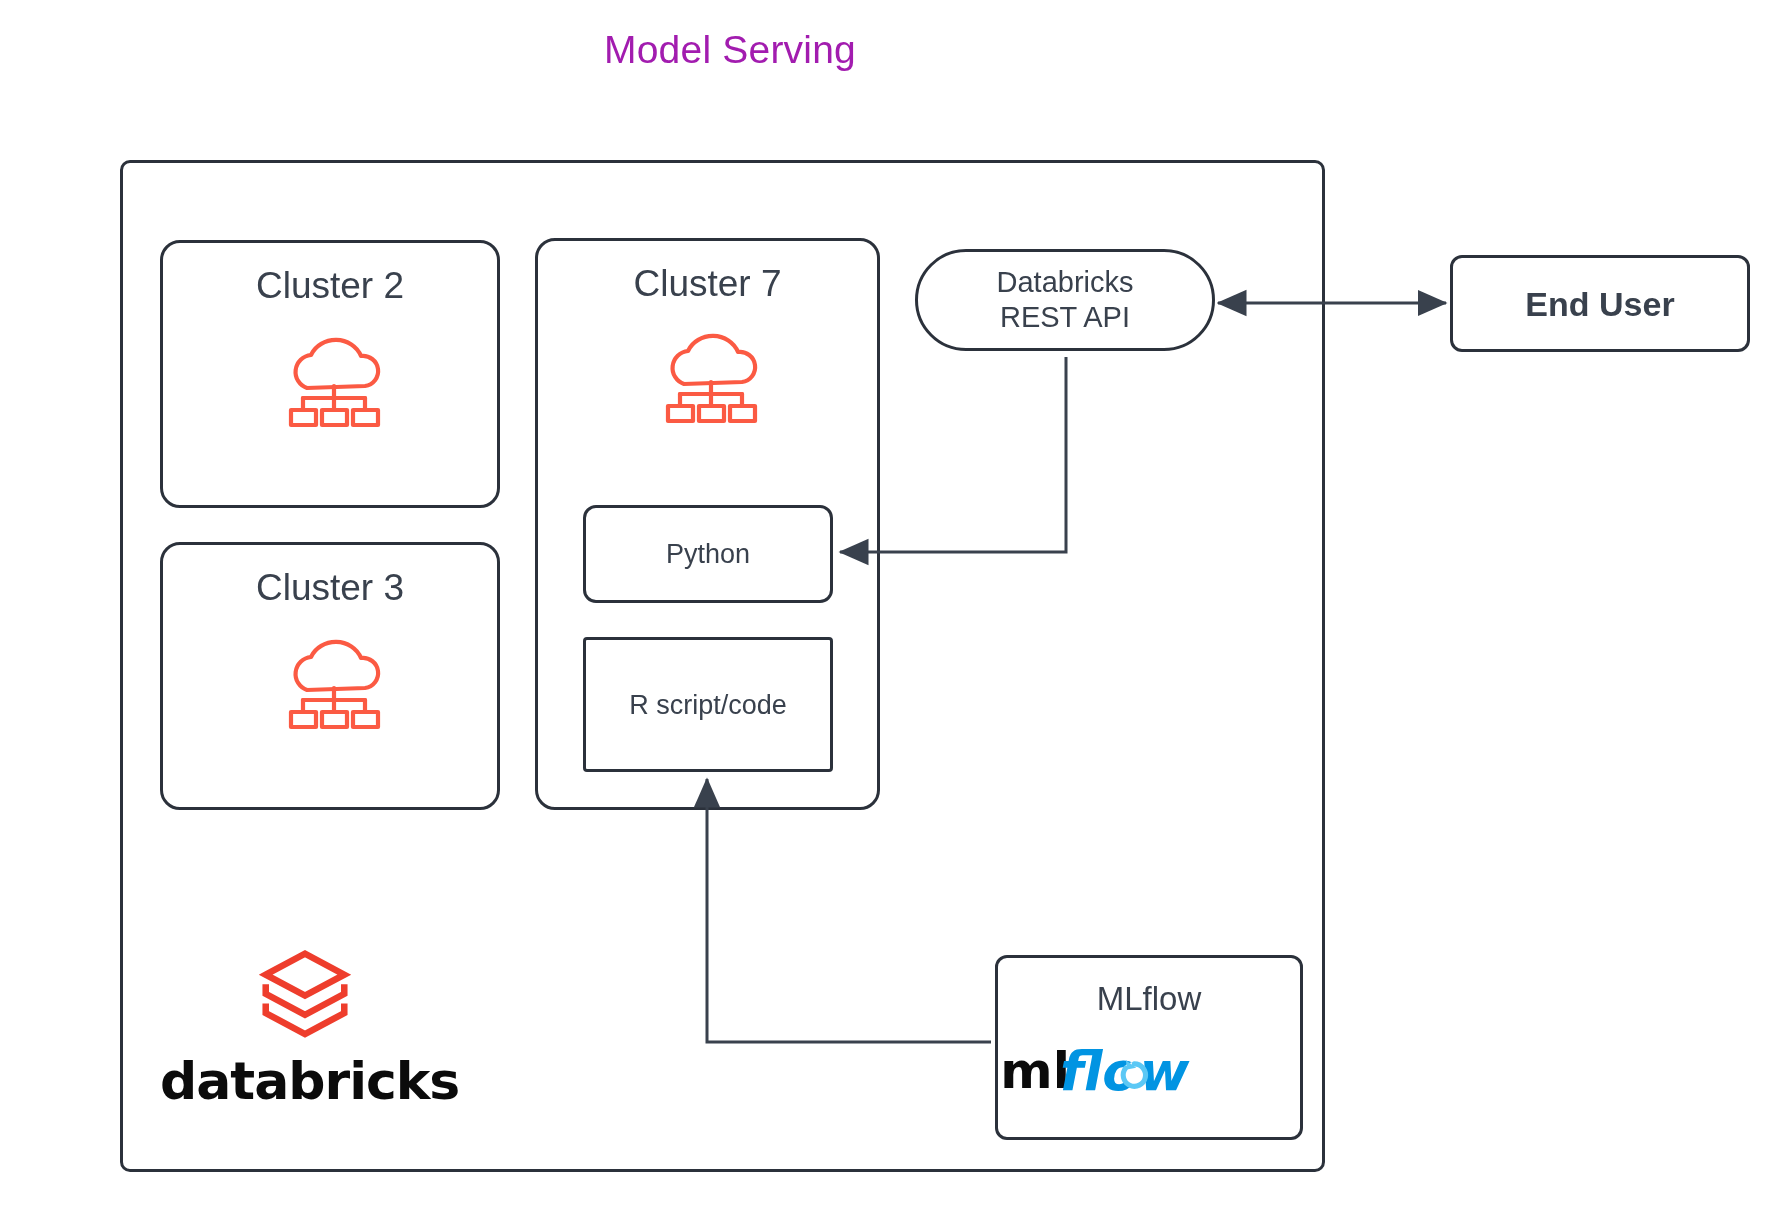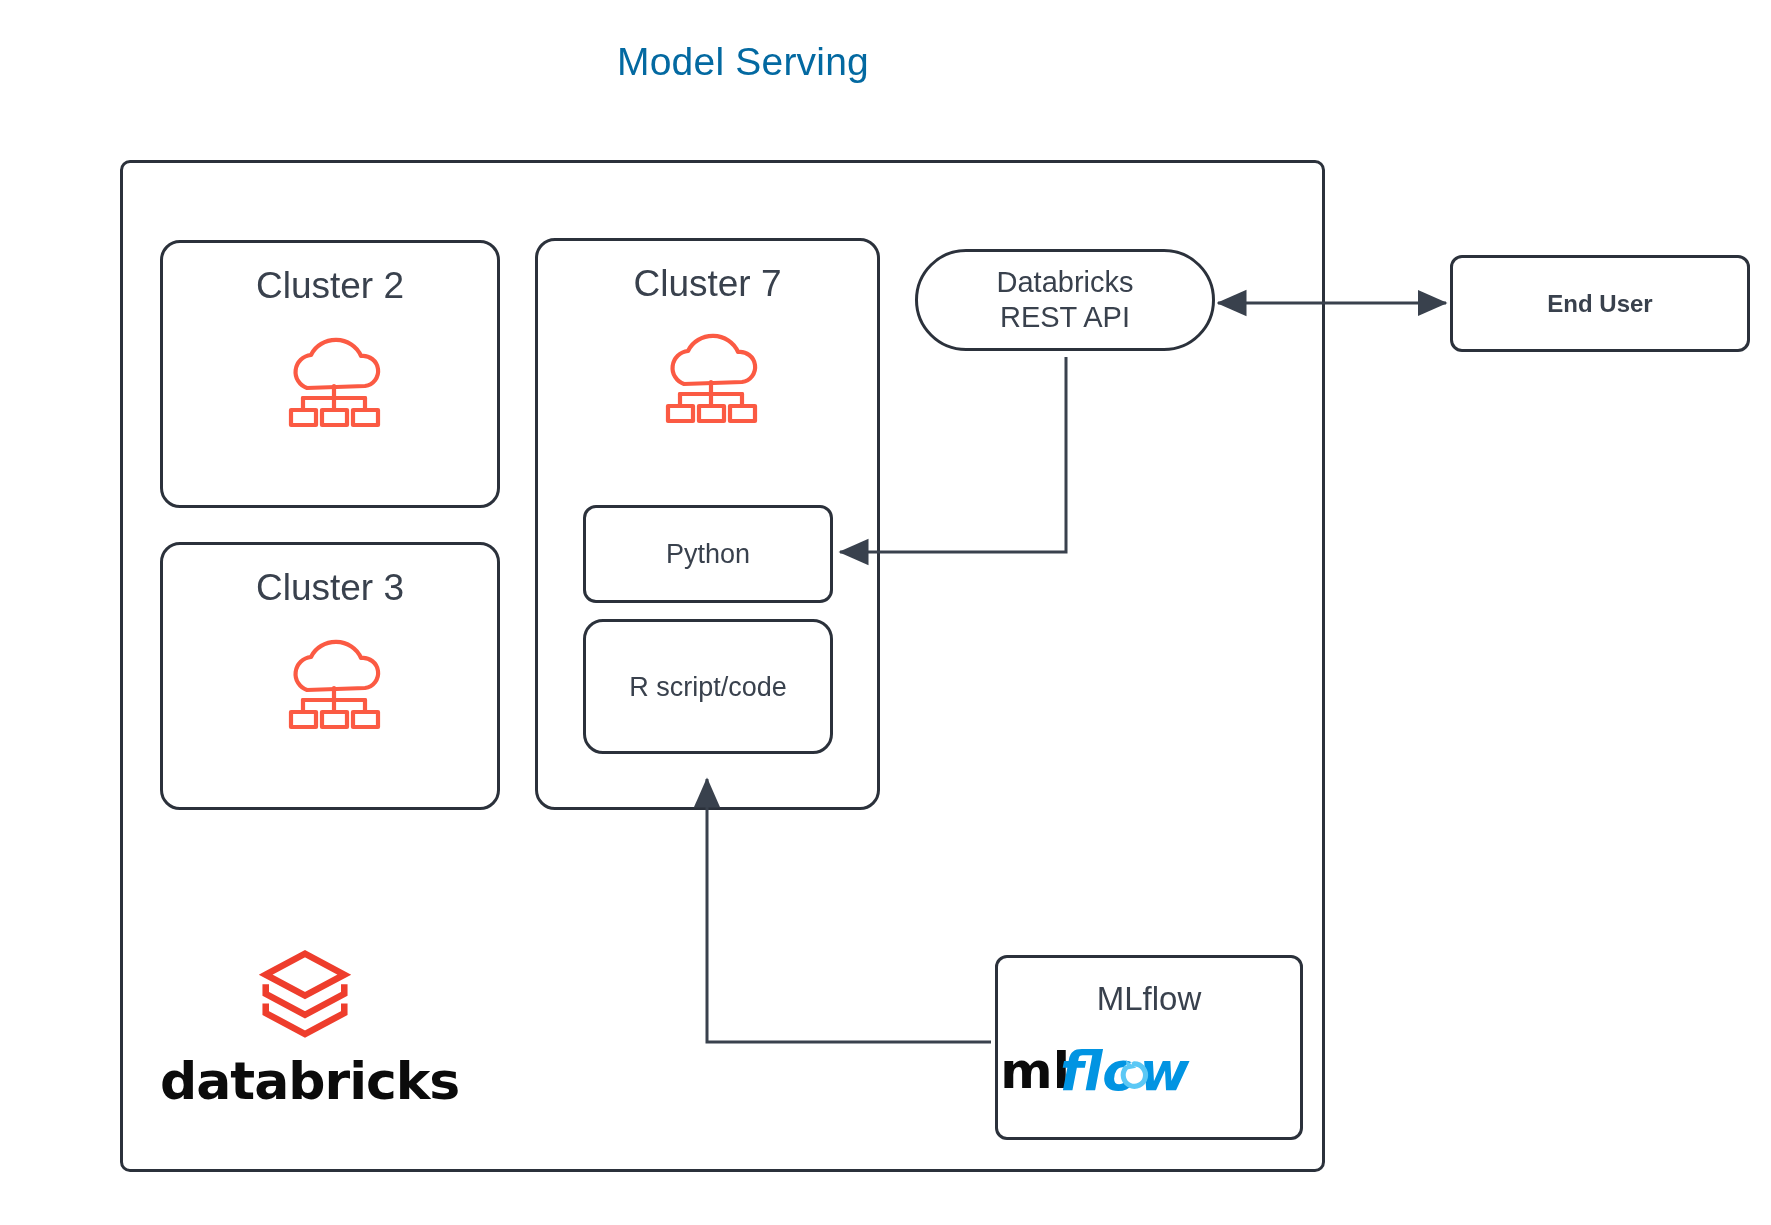--- a/index.html
+++ b/index.html
@@ -5,24 +5,23 @@
   html,body{margin:0;padding:0;background:#ffffff;}
   body{
     width:1771px;height:1225px;position:relative;overflow:hidden;
     font-family:"Liberation Sans","DejaVu Sans",sans-serif;
     color:#2e3440;
   }
   .stage{position:absolute;left:0;top:0;width:1771px;height:1225px;}
 
   
   #diagram-title{
-    position:absolute;left:13px;top:28px;width:1460px;
-    text-align:center;font-size:39px;color:#0369a1;
+    position:absolute;left:0;top:28px;width:1460px;
+    text-align:center;font-size:39px;color:#a21caf;
     letter-spacing:.2px;
-    margin-top:12px;
   }
 
   
   .box{
     position:absolute;box-sizing:border-box;
     border:3.5px solid #2b313b;border-radius:20px;background:#ffffff;
   }
   .box-title{
     position:absolute;left:0;right:0;text-align:center;
     font-size:36px;color:#39414d;
@@ -37,34 +36,34 @@
 
   
   #cluster2-box{left:160px;top:240px;width:340px;height:268px;}
   #cluster3-box{left:160px;top:542px;width:340px;height:268px;}
   #cluster1-box{left:535px;top:238px;width:345px;height:572px;}
 
   .cluster-name{top:22px;font-size:37px;}
 
   
   #python-box{left:583px;top:505px;width:250px;height:98px;border-radius:13px;}
-  #rscript-box{left:583px;top:619px;width:250px;height:135px;border-radius:20px;}
+  #rscript-box{left:583px;top:637px;width:250px;height:135px;border-radius:4px;}
   .code-label{font-size:27px;color:#39414d;}
 
   
   #rest-api{
     position:absolute;left:915px;top:249px;width:300px;height:102px;
     box-sizing:border-box;border:3.5px solid #2b313b;border-radius:60px;background:#fff;
     display:flex;align-items:center;justify-content:center;
   }
   #rest-api .t{font-size:29px;line-height:1.22;text-align:center;color:#39414d;}
 
   
   #end-user-box{left:1450px;top:255px;width:300px;height:97px;border-radius:12px;}
-  #end-user-label{font-size:24px;font-weight:bold;color:#39414d;}
+  #end-user-label{font-size:34px;font-weight:bold;color:#39414d;}
 
   
   #mlflow-box{left:995px;top:955px;width:308px;height:185px;border-radius:12px;}
   #mlflow-title{top:22px;font-size:33px;color:#39414d;}
   #mlflow-logo{position:absolute;left:0;right:0;top:78px;}
 
   
   #databricks-logo{position:absolute;left:160px;top:945px;width:290px;text-align:center;}
   #databricks-wordmark{
     font-size:52px;font-weight:bold;color:#0b0b0b;letter-spacing:-1px;

